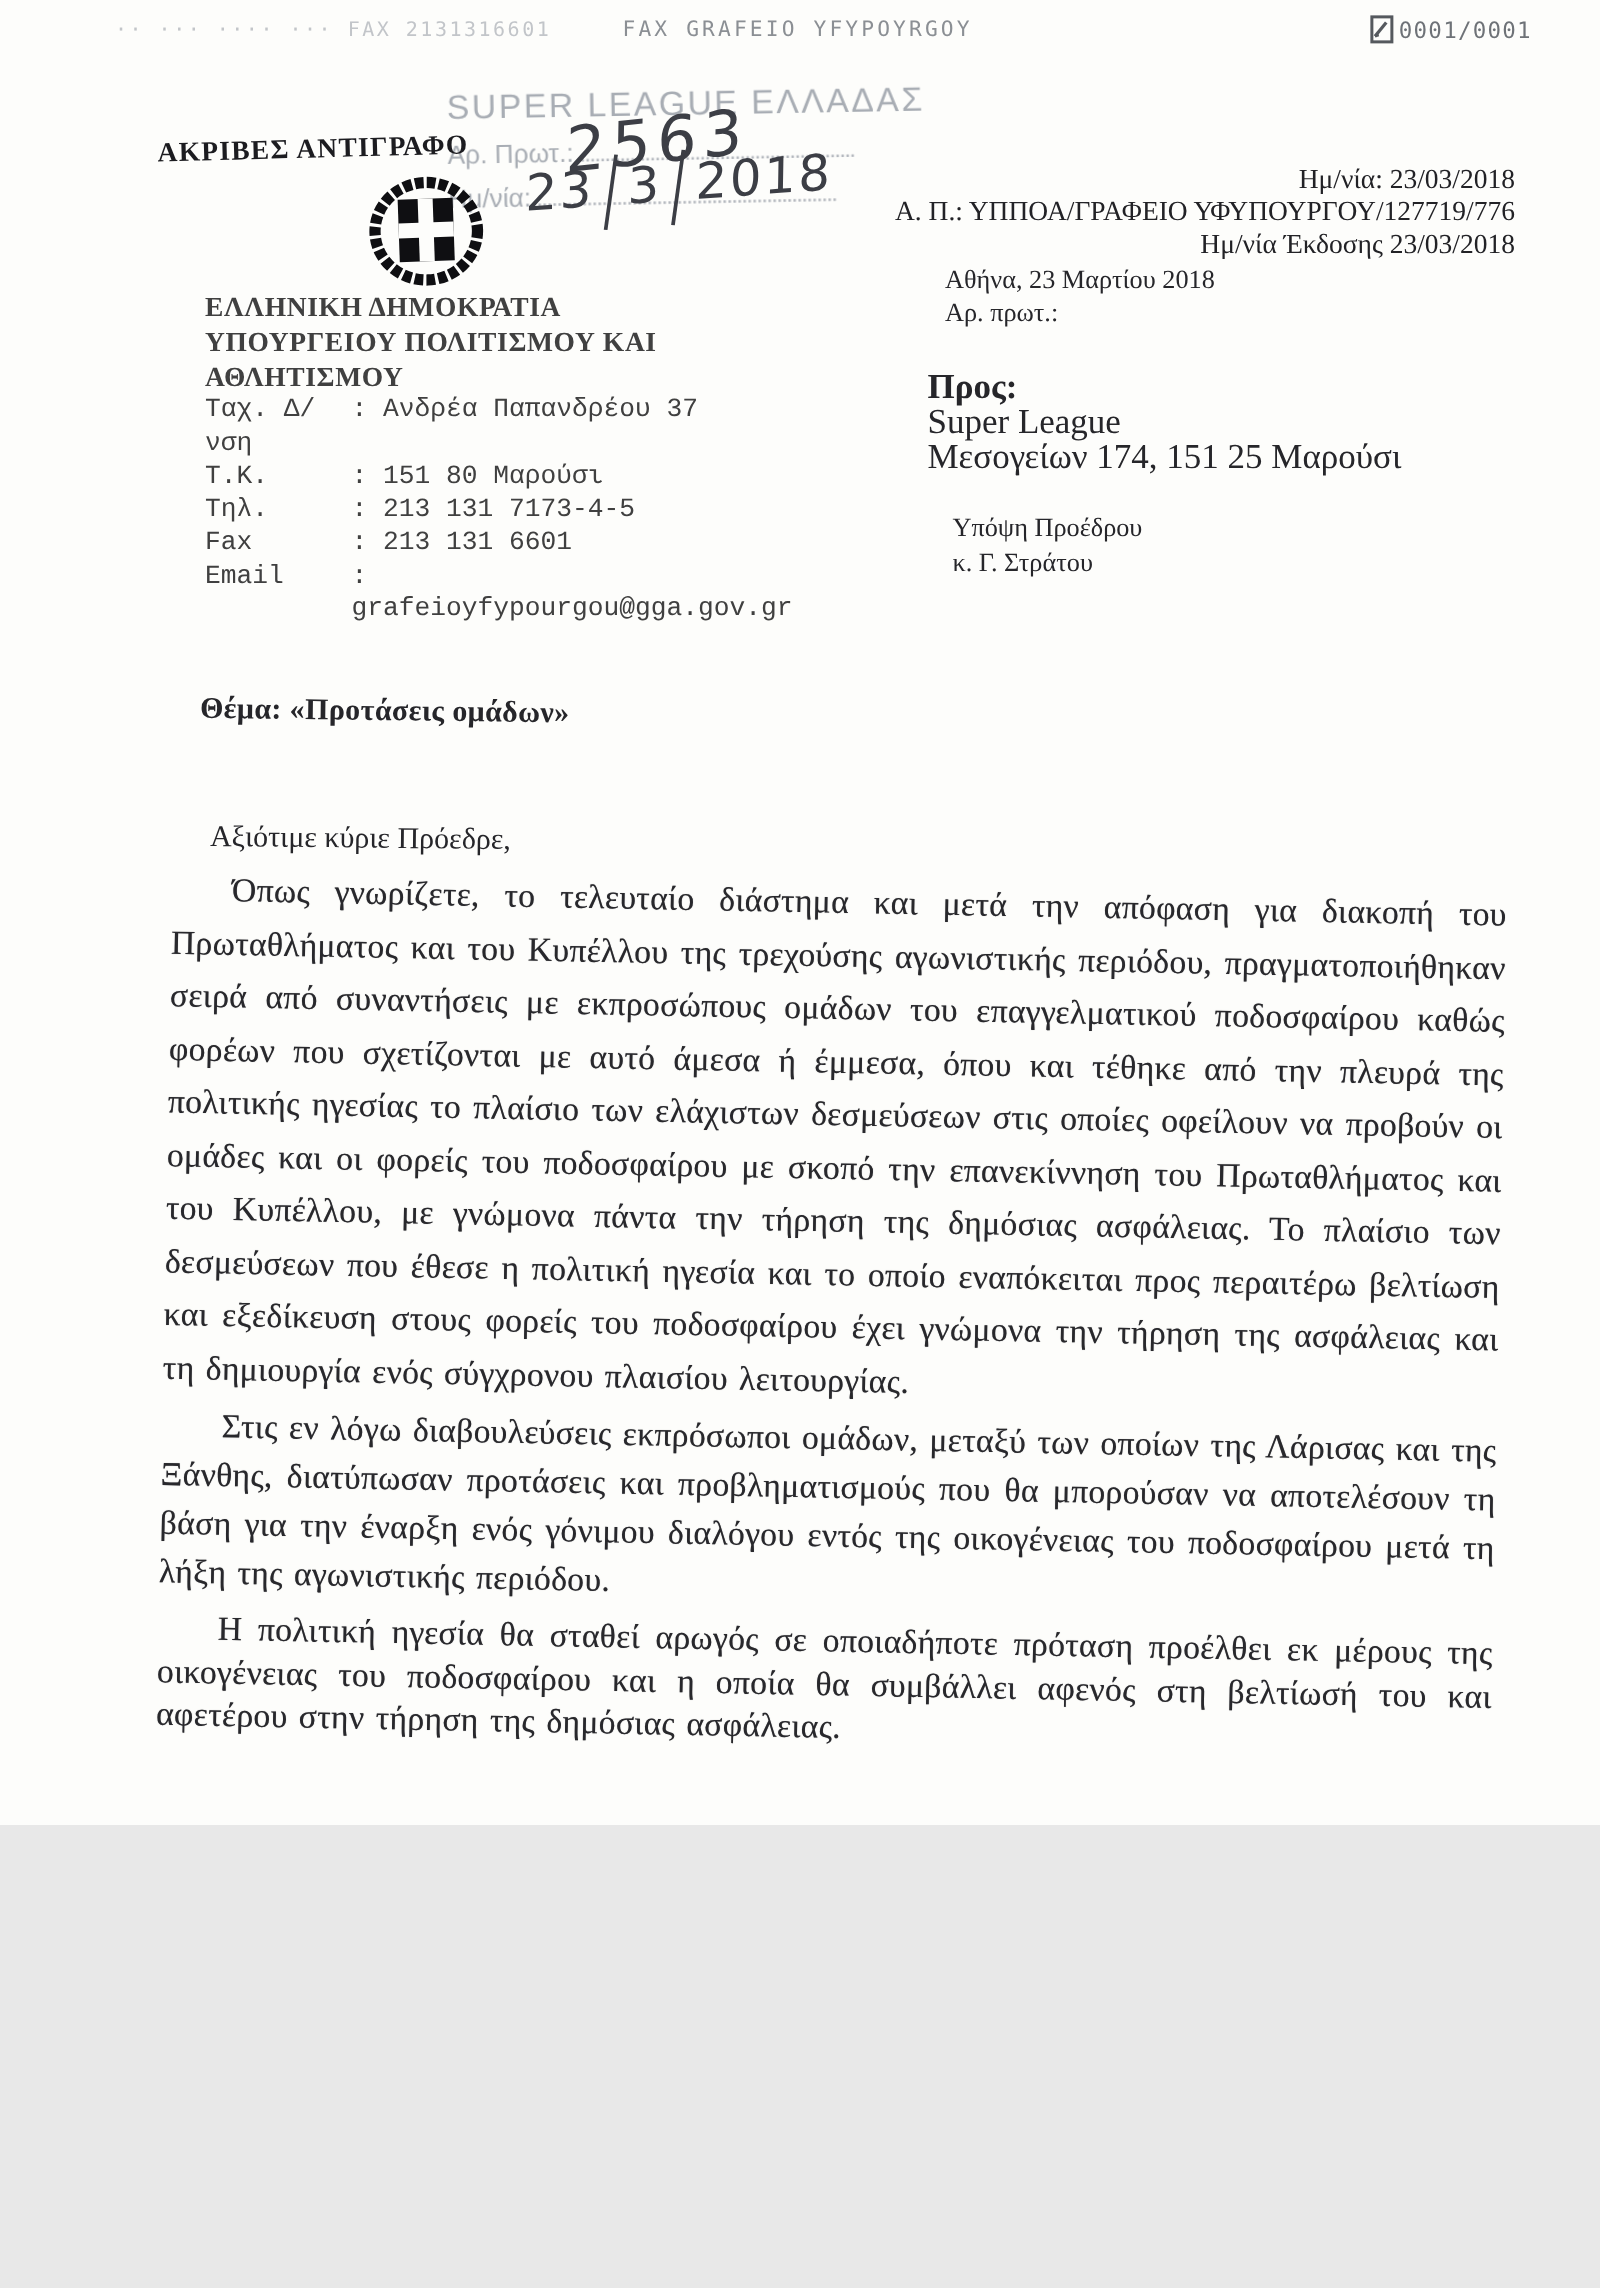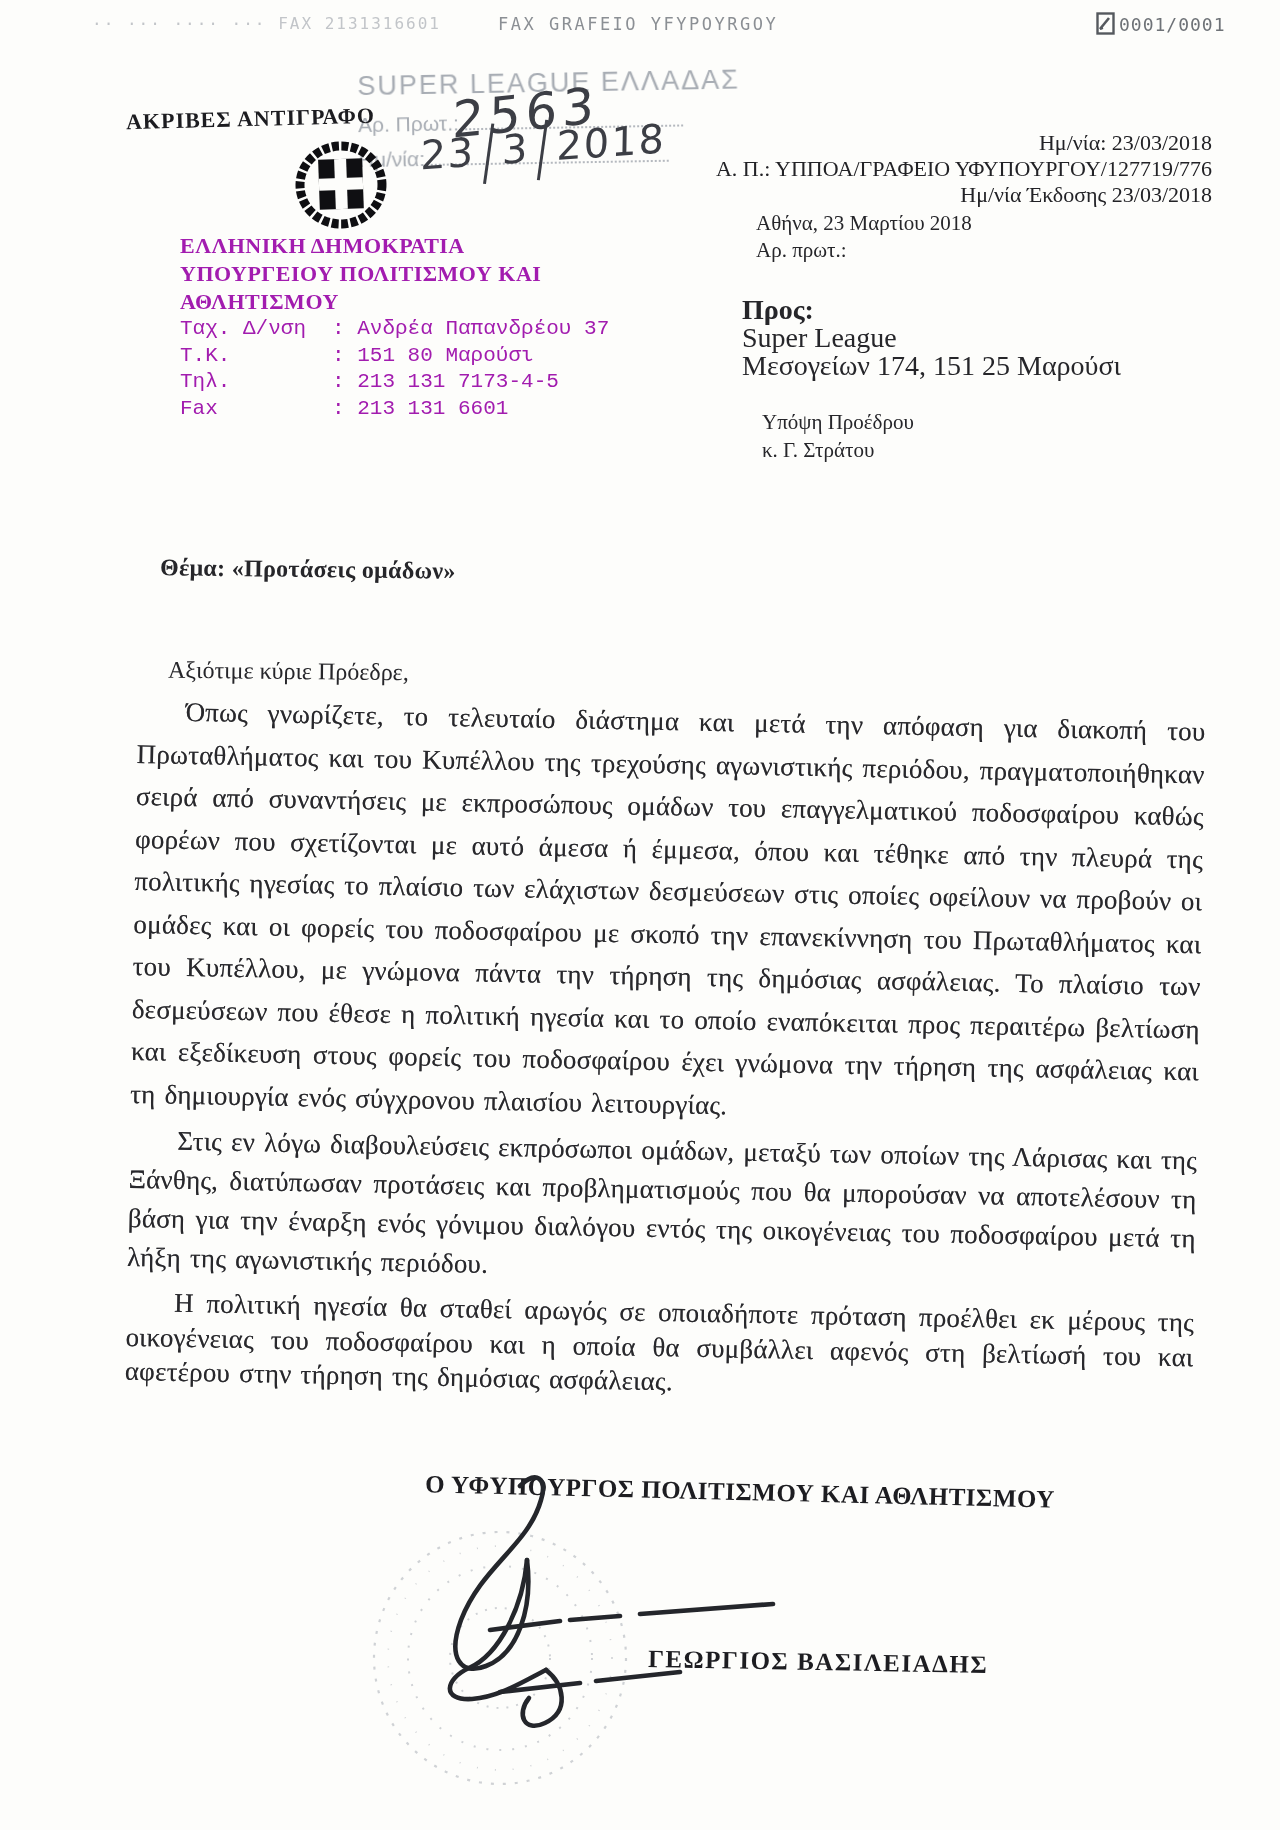--- a/index.html
+++ b/index.html
@@ -1,17 +1,17 @@
 <!DOCTYPE html>
 <html lang="el"><head>
 <meta charset="utf-8">
 <style>
   html,body{margin:0;padding:0;background:#e8e8e8;}
   .page{
-    position:relative; width:1280px; height:1830px; margin:0 auto;
+    position:relative; width:1280px; height:1460px; margin:0 auto;
     background:#fdfdfb; overflow:hidden;
     font-family:"Liberation Serif", serif; color:#26262a;
   }
   .abs{position:absolute;}
 
   
   .fax-line{
     font-family:"DejaVu Sans Mono", monospace; white-space:nowrap;
   }
   .fax-left{ left:92px; top:14px; font-size:16px; letter-spacing:2px;
@@ -39,21 +39,21 @@
     transform:rotate(7deg); margin:-4px 12px 0 12px;}
 
   .certify{ left:126px; top:106px; font-size:22px; font-weight:bold;
     letter-spacing:1px; transform:rotate(-1.5deg); color:#1c1c20;}
 
   
   .registry{ right:68px; top:130px; text-align:right; font-size:22px;
     line-height:26px; color:#222226; white-space:nowrap;}
 
   
-  .lh{ left:180px; top:232px; width:470px; color:#a21caf;}
+  .lh{ left:164px; top:232px; width:470px; color:#404040;}
   .lh .b{ font-weight:bold; font-size:22px; line-height:28px; letter-spacing:.5px;}
   .lh .title{ font-weight:bold; font-size:23px; margin:3px 0 6px 100px; letter-spacing:1px;}
   .lh table{ border-collapse:collapse; font-size:21px;}
   .lh td{ padding:0; vertical-align:top; line-height:26.5px;font-family:Liberation Mono, monospace;}
   .lh td.lab{ width:152px;}
 
   
   .dateline{ left:756px; top:210px; font-size:21px; line-height:27px;}
   .recipient{ left:742px; top:296px; font-size:28px; line-height:28px;}
   .recipient .b{ font-weight:bold;}
@@ -148,20 +148,24 @@
         <td class="lab">Τ.Κ.</td>
         <td>: 151 80 Μαρούσι</td>
       </tr>
       <tr>
         <td class="lab">Τηλ.</td>
         <td>: 213 131 7173-4-5</td>
       </tr>
       <tr>
         <td class="lab">Fax</td>
         <td>: 213 131 6601</td>
+      </tr>
+      <tr>
+        <td class="lab">Email</td>
+        <td>: grafeioyfypourgou@gga.gov.gr</td>
       </tr>
     </tbody>
       </table>
   </div>
 
   <div class="abs dateline">
     <div>Αθήνα, 23 Μαρτίου 2018</div>
     <div>Αρ. πρωτ.:</div>
   </div>
   <div class="abs recipient">

